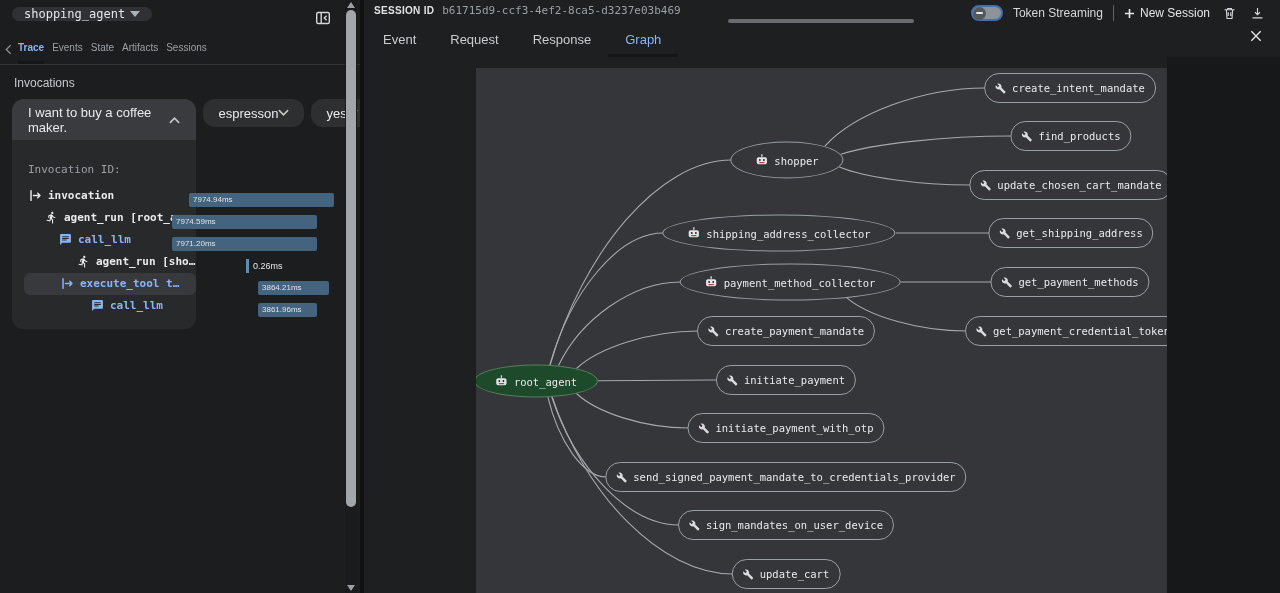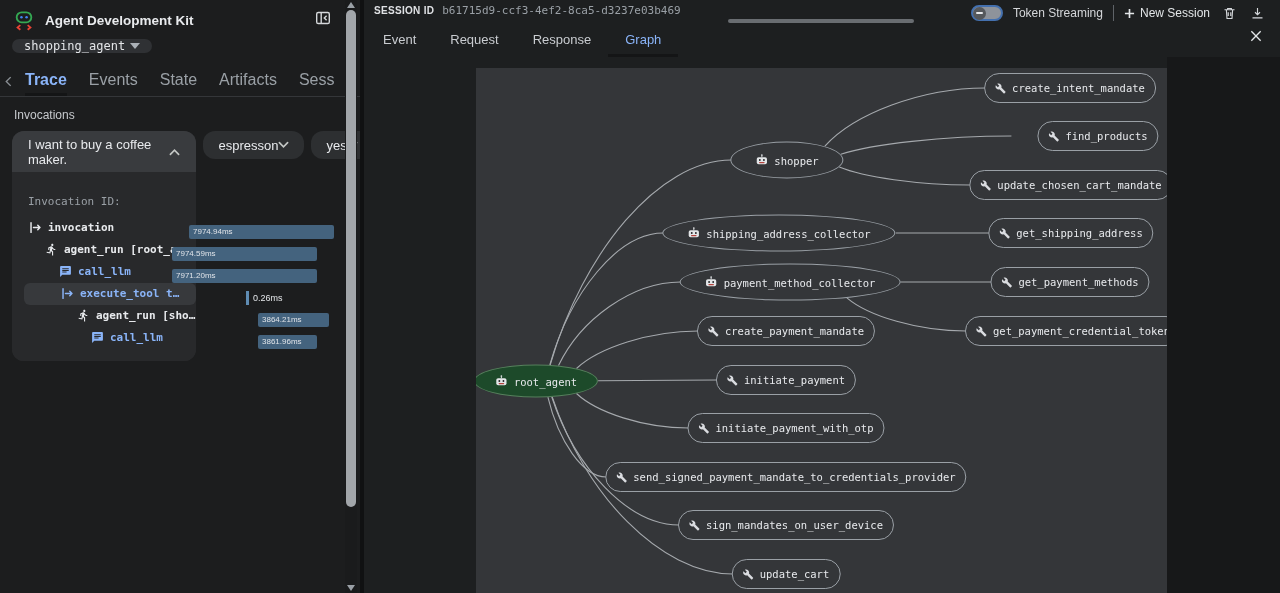--- a/index.html
+++ b/index.html
@@ -15,21 +15,21 @@
 
   
   .sidebar{position:absolute;left:0;top:0;width:360px;height:593px;background:#1c1d1e;overflow:hidden;}
   .logo-row{display:flex;align-items:center;gap:10px;padding:9px 12px 0 13px;height:32px;}
   .logo-row .title{font-size:13.5px;font-weight:bold;color:#e8eaed;}
   .collapse-btn{position:absolute;right:28px;top:9px;width:18px;height:18px;display:flex;align-items:center;justify-content:center;cursor:pointer;}
   .agent-select{margin:7px 12px 0 12px;width:140px;height:14px;background:#2f3134;border-radius:8px;
     display:flex;align-items:center;justify-content:space-between;padding:0 12px;cursor:pointer;}
   .agent-select .val{font-family:"DejaVu Sans Mono",monospace;font-size:12px;color:#e3e5e8;}
   .side-tabs{display:flex;align-items:center;height:31px;margin-top:13px;border-bottom:1px solid #343639;padding:0 2px;}
-  .stab{font-size:16px;color:#9aa0a6;margin:0 11px;height:100%;display:flex;align-items:center;border-bottom:3px solid transparent;cursor:pointer;white-space:nowrap;}
+  .stab{font-size:10px;color:#9aa0a6;margin:0 4px;height:100%;display:flex;align-items:center;border-bottom:3px solid transparent;cursor:pointer;white-space:nowrap;}
   .stab.active{color:var(--accent);border-bottom-color:#141516;font-weight:bold;}
   .stab:last-of-type{max-width:46px;overflow:hidden;}
   .tab-nav{flex:none;width:12px;display:flex;align-items:center;justify-content:center;cursor:pointer;}
   .invocations-label{font-size:12px;color:#c6c9cd;margin:11px 0 9px 14px;}
   .cards{margin:0 29px 0 12px;display:flex;flex-direction:row;gap:7px;}
   .inv-card{background:#2d2f31;border-radius:12px;}
   .inv-card .chead{height:41px;display:flex;align-items:center;justify-content:space-between;
     padding:0 16px;background:#393b3e;border-radius:12px 12px 0 0;cursor:pointer;}
   .inv-card .chead .ttl{font-size:13px;color:#e8eaed;}
   .card-body{position:relative;background:#28292b;border-radius:0 0 12px 12px;padding:22px 0 12px 0;}
@@ -81,32 +81,20 @@
     font-family:"DejaVu Sans Mono",monospace;font-size:10.5px;color:#e8eaed;white-space:nowrap;cursor:pointer;}
   .gnode .nicon{display:inline-flex;flex:none;}
   .gnode.tool{border:1px solid var(--node-border);border-radius:16px;padding:8px 10px;background:var(--graph-bg);}
   .gnode.agent{border:1px solid var(--node-border);border-radius:50%;padding:11px 24px;background:var(--graph-bg);}
   .gnode.root{border:1px solid var(--root-node-border);border-radius:50%;padding:9px 20px;background:var(--root-node);}
 </style>
 </head>
 <body>
 
 <div class="sidebar">
-  <div class="logo-row">
-    <span style="display:inline-flex">
-      <svg viewBox="0 0 24 24" width="22" height="22" fill="none">
-        <rect x="4" y="2.5" width="16" height="11" rx="5.5" stroke="#34a853" stroke-width="2"></rect>
-        <circle cx="9.2" cy="8" r="1.4" fill="#4285f4"></circle>
-          <circle cx="14.8" cy="8" r="1.4" fill="#4285f4"></circle>
-        <path d="M8 16.5 5 19l3 2.5" stroke="#ea4335" stroke-width="2"></path>
-        <path d="M16 16.5 19 19l-3 2.5" stroke="#ea4335" stroke-width="2"></path>
-      </svg>
-    </span>
-    <span class="title">Agent Development Kit</span>
-  </div>
   <div class="collapse-btn">
     <span style="display:inline-flex">
       <svg viewBox="0 0 16 16" width="16" height="16" fill="none" stroke="#d5d8db" stroke-width="1.4">
         <rect x="1.7" y="2.5" width="12.6" height="11" rx="1.6"></rect>
         <line x1="6.2" y1="2.5" x2="6.2" y2="13.5"></line>
         <path d="M11.6 5.8 9.3 8l2.3 2.2"></path>
       </svg>
     </span>
   </div>
   <div class="agent-select">
@@ -171,36 +159,36 @@
               <span class="tlabel">agent_run [root_age…</span>
             </div>
             <div class="trow acc" style="padding-left: 46px;">
               <span class="ticon">
                 <svg viewBox="0 0 24 24" width="13" height="13" fill="currentColor">
                   <path d="M20 2H4c-1.1 0-2 .9-2 2v18l4-4h14c1.1 0 2-.9 2-2V4c0-1.1-.9-2-2-2zM6 9h12v2H6V9zm8 5H6v-2h8v2zm4-6H6V6h12v2z"></path>
                 </svg>
               </span>
               <span class="tlabel">call_llm</span>
             </div>
+            <div class="trow" style="padding-left: 64px;">
+              <span class="ticon">
+                <svg viewBox="0 0 24 24" width="13" height="13" fill="currentColor">
+                  <path d="M13.49 5.48c1.1 0 2-.9 2-2s-.9-2-2-2-2 .9-2 2 .9 2 2 2zm-3.6 13.9l1-4.4 2.1 2v6h2v-7.5l-2.1-2 .6-3c1.3 1.5 3.3 2.5 5.5 2.5v-2c-1.9 0-3.5-1-4.3-2.4l-1-1.6c-.4-.6-1-1-1.7-1-.3 0-.5.1-.8.1l-5.2 2.2v4.7h2v-3.4l1.8-.7-1.6 8.1-4.9-1-.4 2 7 1.4z"></path>
+                </svg>
+              </span>
+              <span class="tlabel">agent_run [sho…</span>
+            </div>
             <div class="trow acc hl" style="padding-left: 36px;">
               <span class="ticon">
                 <svg viewBox="0 0 16 16" width="13" height="13" fill="none" stroke="currentColor" stroke-width="1.8" stroke-linecap="round" stroke-linejoin="round">
                   <path d="M2.5 2v12"></path>
                   <path d="M5.5 8h8M10.8 5.3 13.5 8l-2.7 2.7"></path>
                 </svg>
               </span>
               <span class="tlabel">execute_tool t…</span>
-            </div>
-            <div class="trow" style="padding-left: 64px;">
-              <span class="ticon">
-                <svg viewBox="0 0 24 24" width="13" height="13" fill="currentColor">
-                  <path d="M13.49 5.48c1.1 0 2-.9 2-2s-.9-2-2-2-2 .9-2 2 .9 2 2 2zm-3.6 13.9l1-4.4 2.1 2v6h2v-7.5l-2.1-2 .6-3c1.3 1.5 3.3 2.5 5.5 2.5v-2c-1.9 0-3.5-1-4.3-2.4l-1-1.6c-.4-.6-1-1-1.7-1-.3 0-.5.1-.8.1l-5.2 2.2v4.7h2v-3.4l1.8-.7-1.6 8.1-4.9-1-.4 2 7 1.4z"></path>
-                </svg>
-              </span>
-              <span class="tlabel">agent_run [sho…</span>
             </div>
             <div class="trow acc" style="padding-left: 78px;">
               <span class="ticon">
                 <svg viewBox="0 0 24 24" width="13" height="13" fill="currentColor">
                   <path d="M20 2H4c-1.1 0-2 .9-2 2v18l4-4h14c1.1 0 2-.9 2-2V4c0-1.1-.9-2-2-2zM6 9h12v2H6V9zm8 5H6v-2h8v2zm4-6H6V6h12v2z"></path>
                 </svg>
               </span>
               <span class="tlabel">call_llm</span>
             </div>
           </div>
@@ -399,21 +387,21 @@
           <span class="nlabel">payment_method_collector</span>
         </div>
         <div class="gnode tool" style="left: 594px; top: 20px;">
           <span class="nicon">
             <svg viewBox="0 0 24 24" width="11" height="11" fill="#dadce0">
               <path d="M22.7 19l-9.1-9.1c.9-2.3.4-5-1.5-6.9-2-2-5-2.4-7.4-1.3L9 6 6 9 1.6 4.7C.4 7.1.9 10.1 2.9 12.1c1.9 1.9 4.6 2.4 6.9 1.5l9.1 9.1c.4.4 1 .4 1.4 0l2.3-2.3c.5-.4.5-1.1.1-1.4z"></path>
             </svg>
           </span>
           <span class="nlabel">create_intent_mandate</span>
         </div>
-        <div class="gnode tool" style="left: 622px; top: 68px;">
+        <div class="gnode tool" style="left: 595px; top: 68px;">
           <span class="nicon">
             <svg viewBox="0 0 24 24" width="11" height="11" fill="#dadce0">
               <path d="M22.7 19l-9.1-9.1c.9-2.3.4-5-1.5-6.9-2-2-5-2.4-7.4-1.3L9 6 6 9 1.6 4.7C.4 7.1.9 10.1 2.9 12.1c1.9 1.9 4.6 2.4 6.9 1.5l9.1 9.1c.4.4 1 .4 1.4 0l2.3-2.3c.5-.4.5-1.1.1-1.4z"></path>
             </svg>
           </span>
           <span class="nlabel">find_products</span>
         </div>
         <div class="gnode tool" style="left: 595px; top: 117px;">
           <span class="nicon">
             <svg viewBox="0 0 24 24" width="11" height="11" fill="#dadce0">

